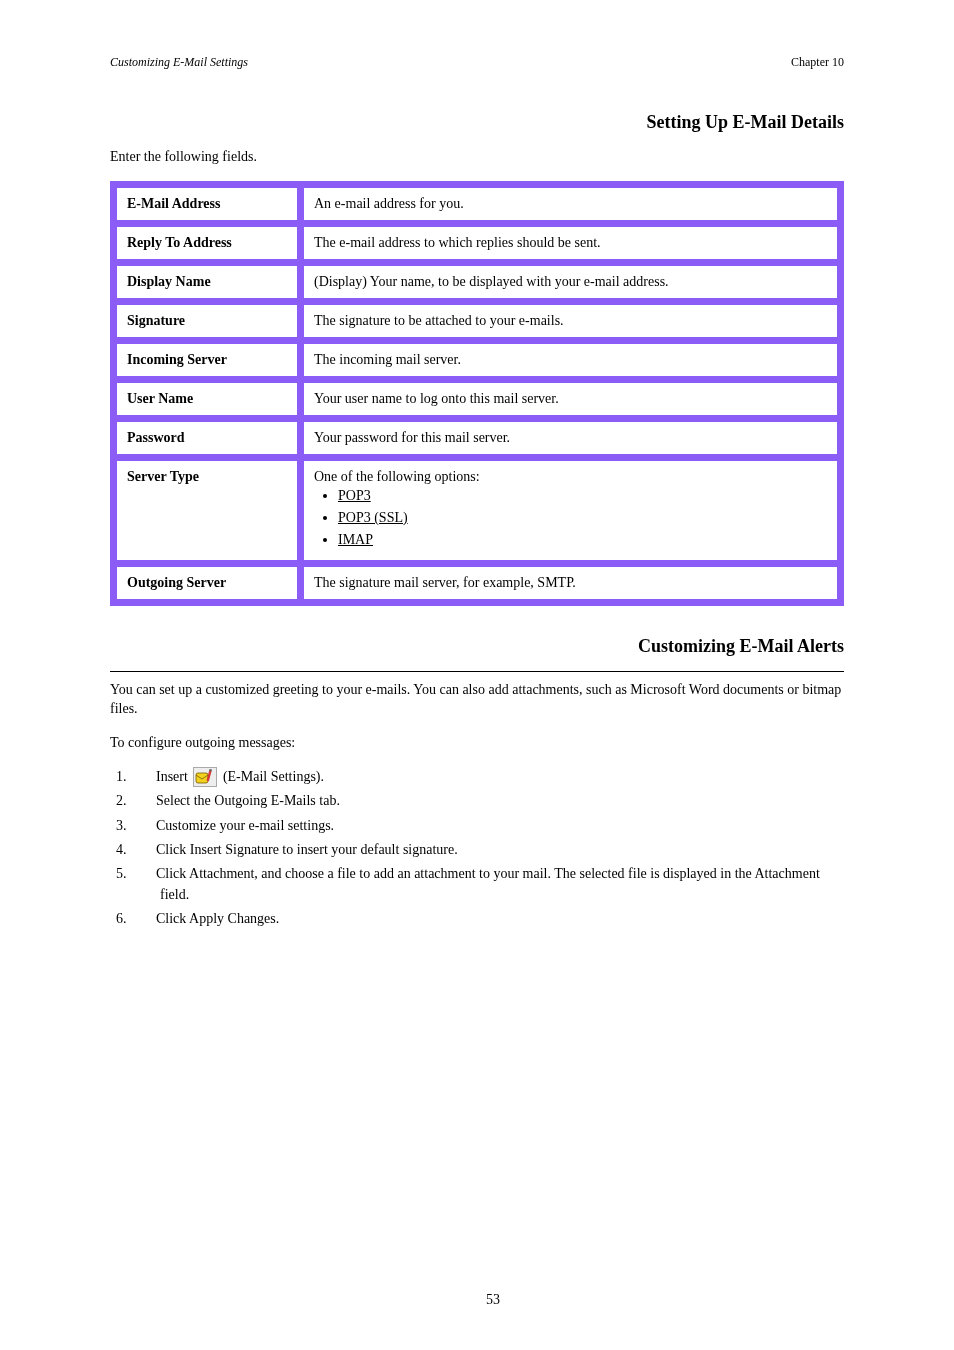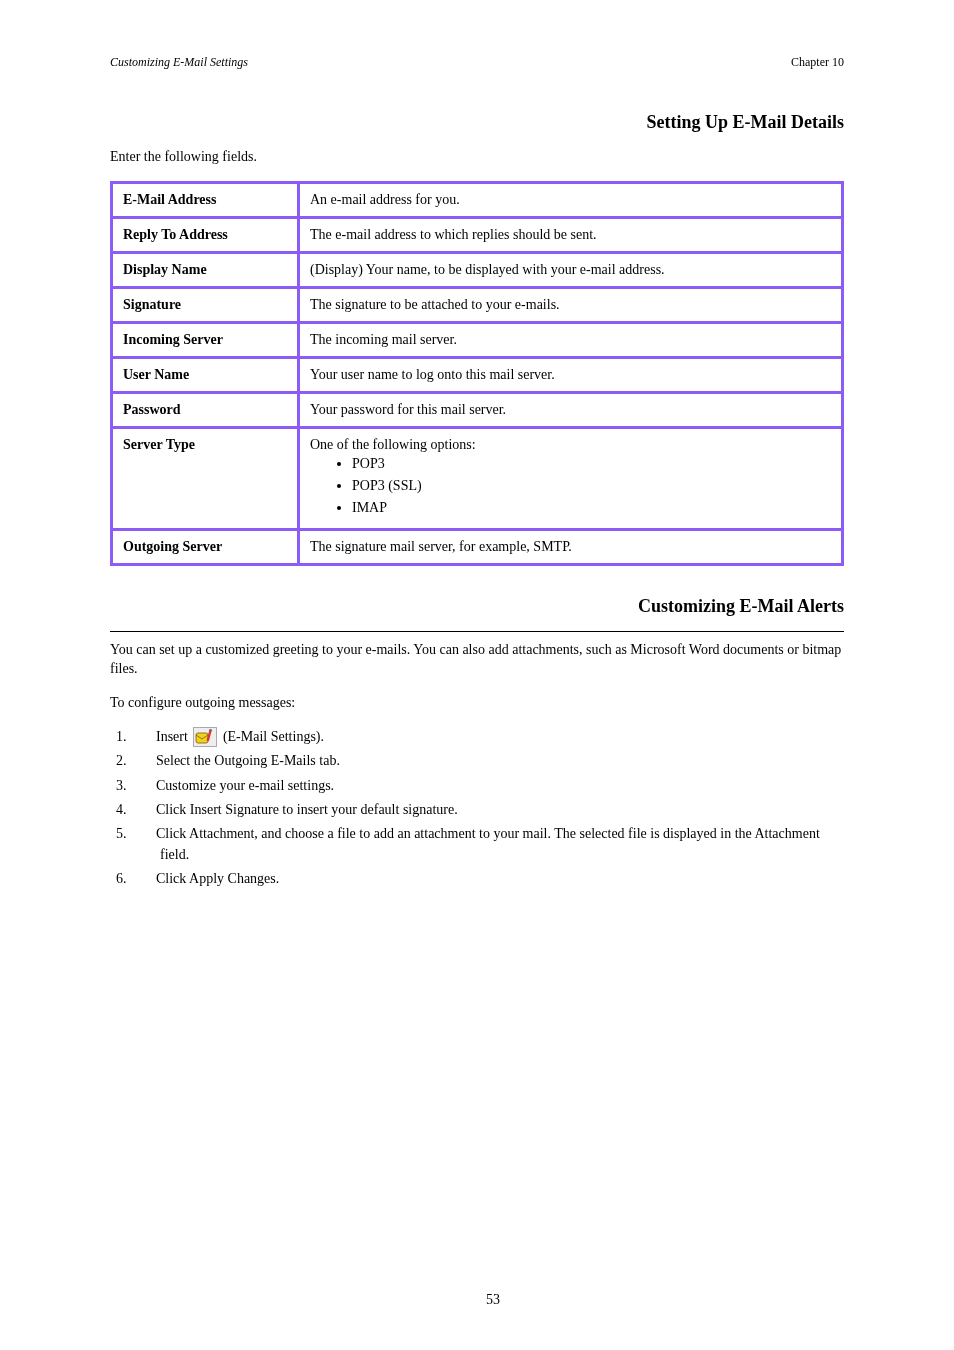--- a/index.html
+++ b/index.html
@@ -31,32 +31,33 @@
       font-size: 14px;
       line-height: 1.4;
       margin-bottom: 14px;
     }
     table.fields {
       width: 100%;
       border-collapse: collapse;
       margin-bottom: 30px;
     }
     table.fields td {
-      border: 3px solid #8b5cf6;
+      border: 7px solid #8b5cf6;
       padding: 8px 10px;
       vertical-align: top;
       font-size: 14px;
     }
     table.fields td.field {
       width: 187px;
       font-weight: bold;
     }
     .bullet-list {
       list-style: disc;
-      margin-left: 42px;
+      margin-left: 24px;
+      text-decoration: underline;
     }
     .bullet-list li {
       line-height: 1.6;
     }
     .rule {
       border: none;
       border-top: 1.5px solid #000000;
       margin-top: 8px;
       margin-bottom: 8px;
     }

